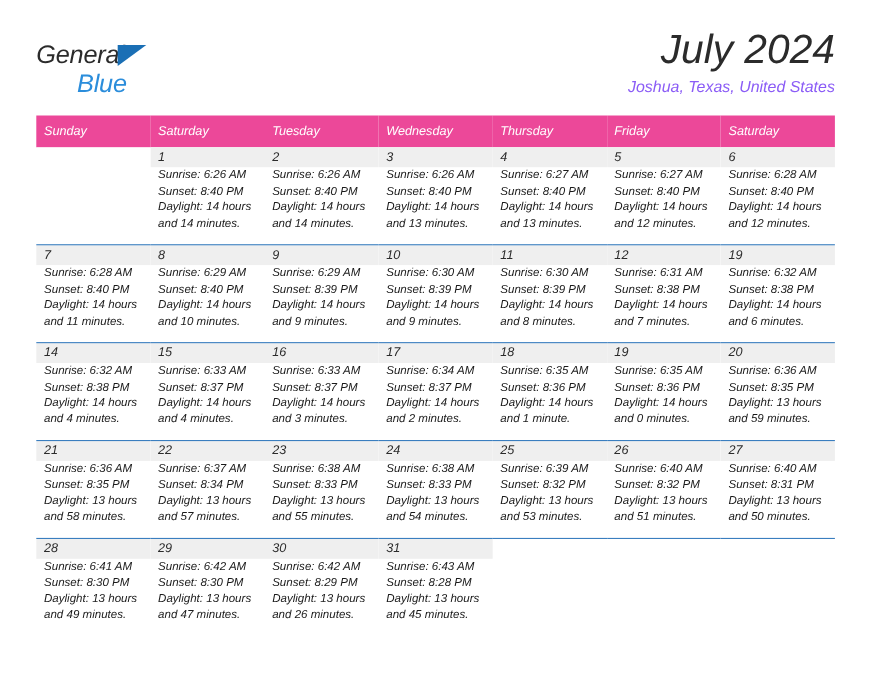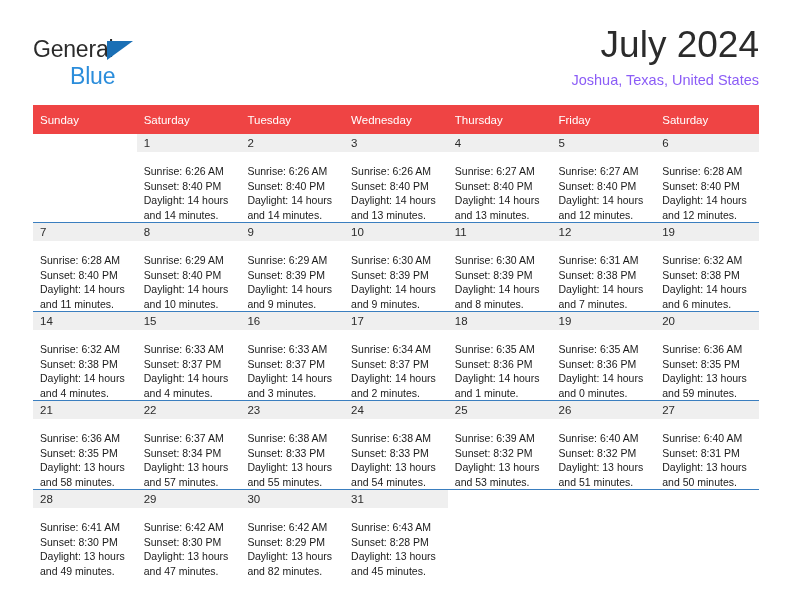--- a/index.html
+++ b/index.html
@@ -13,20 +13,21 @@
     height: 612px;
     font-family: "Liberation Sans", sans-serif;
     color: #000000;
     overflow: hidden;
   }
   .page {
     position: relative;
     width: 692px;
     height: 612px;
     box-sizing: border-box;
+    font-style: italic;
   }
 
   
   .header {
     position: absolute;
     left: 33px;
     top: 28px;
     width: 726px;
     height: 70px;
   }
@@ -87,21 +88,21 @@
   
   .calendar {
     position: absolute;
     left: 33px;
     top: 105px;
     width: 726px;
     border-collapse: collapse;
     table-layout: fixed;
   }
   .calendar th {
-    background: #ef4444;
+    background: #ec4899;
     color: #ffffff;
     font-size: 11.5px;
     font-weight: normal;
     text-align: left;
     padding: 5px 0 5px 7px;
     height: 19px;
     border: none;
   }
   .calendar td {
     vertical-align: top;
@@ -120,21 +121,21 @@
     padding: 1px 0 1px 7px;
     box-sizing: border-box;
     font-size: 11.5px;
     color: #2b2b2b;
     line-height: 16px;
   }
   td.empty .daynum-band {
     background: transparent;
   }
   .cell-lines {
-    padding: 12px 6px 0 7px;
+    padding: 0 6px 0 7px;
     font-size: 10.5px;
     line-height: 14.5px;
     color: #1a1a1a;
   }
   .cell-lines div {
     white-space: nowrap;
   }
 </style>
 </head>
 <body>
@@ -447,21 +448,21 @@
             <div>Daylight: 13 hours</div>
             <div>and 47 minutes.</div>
           </div>
         </td>
         <td>
           <div class="daynum-band">30</div>
           <div class="cell-lines">
             <div>Sunrise: 6:42 AM</div>
             <div>Sunset: 8:29 PM</div>
             <div>Daylight: 13 hours</div>
-            <div>and 82 minutes.</div>
+            <div>and 26 minutes.</div>
           </div>
         </td>
         <td>
           <div class="daynum-band">31</div>
           <div class="cell-lines">
             <div>Sunrise: 6:43 AM</div>
             <div>Sunset: 8:28 PM</div>
             <div>Daylight: 13 hours</div>
             <div>and 45 minutes.</div>
           </div>

